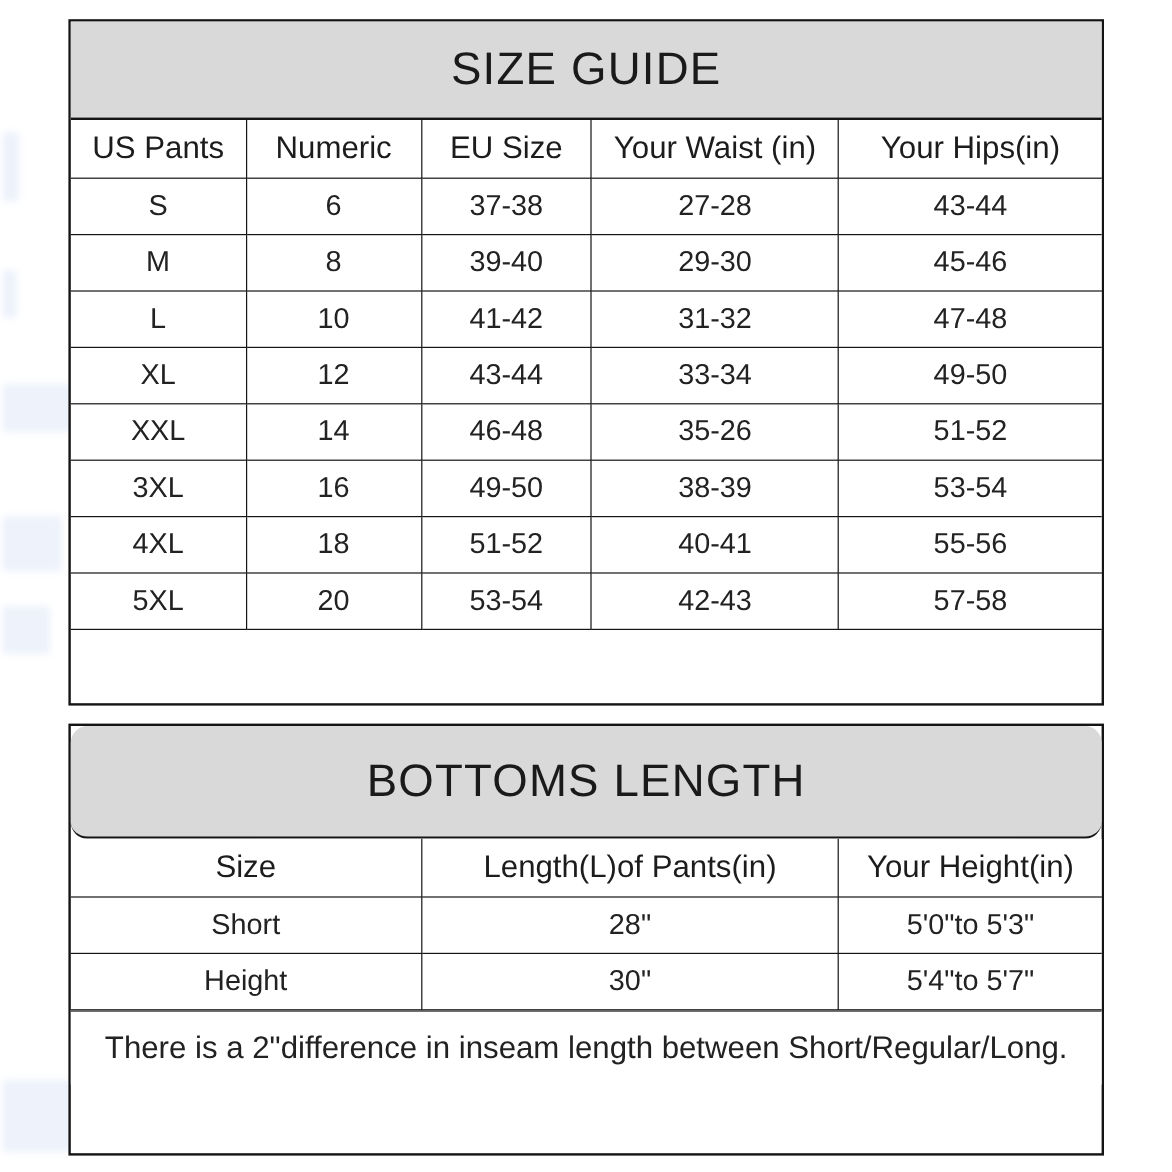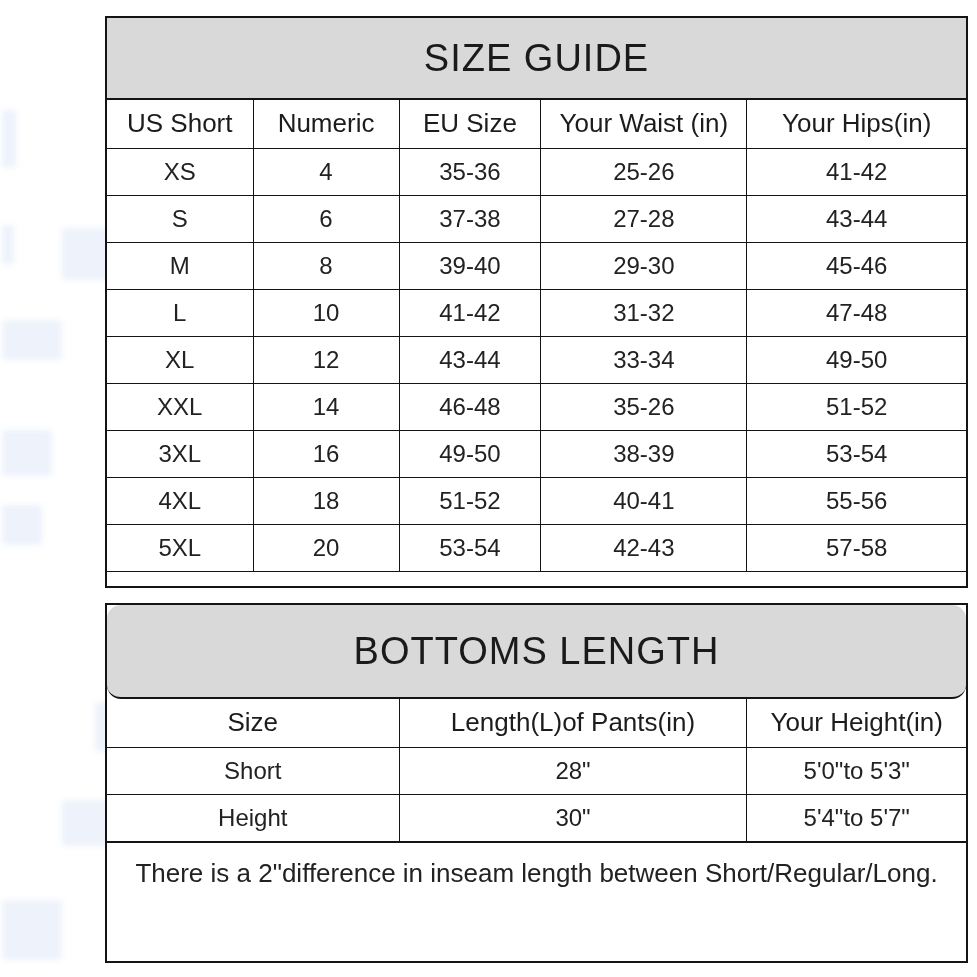--- a/index.html
+++ b/index.html
@@ -12,21 +12,20 @@
     overflow: hidden;
     font-family: "Liberation Sans", "DejaVu Sans", sans-serif;
     color: #1c1c1c;
   }
   .chart-box {
     position: absolute;
     left: 57px;
     width: 863px;
     border: 2px solid #141414;
     background: #ffffff;
-    margin-left: 48px;
   }
   #size-guide-box { top: 16px; height: 572px; }
   #bottoms-box    { top: 603px; height: 360px; }
 
   .title-bar {
     background: #d9d9d9;
     border-bottom: 2px solid #141414;
     display: flex;
     align-items: center;
     justify-content: center;
@@ -104,35 +103,28 @@
     <table>
       <colgroup>
         <col style="width:17%">
         <col style="width:17%">
         <col style="width:16.5%">
         <col style="width:24%">
         <col style="width:25.5%">
       </colgroup>
       <thead>
           <tr>
-            <th>US Short</th>
+            <th>US Pants</th>
             <th>Numeric</th>
             <th>EU Size</th>
             <th>Your Waist (in)</th>
             <th>Your Hips(in)</th>
           </tr>
         </thead>
       <tbody>
-          <tr>
-            <td>XS</td>
-            <td>4</td>
-            <td>35-36</td>
-            <td>25-26</td>
-            <td>41-42</td>
-          </tr>
           <tr>
             <td>S</td>
             <td>6</td>
             <td>37-38</td>
             <td>27-28</td>
             <td>43-44</td>
           </tr>
           <tr>
             <td>M</td>
             <td>8</td>

